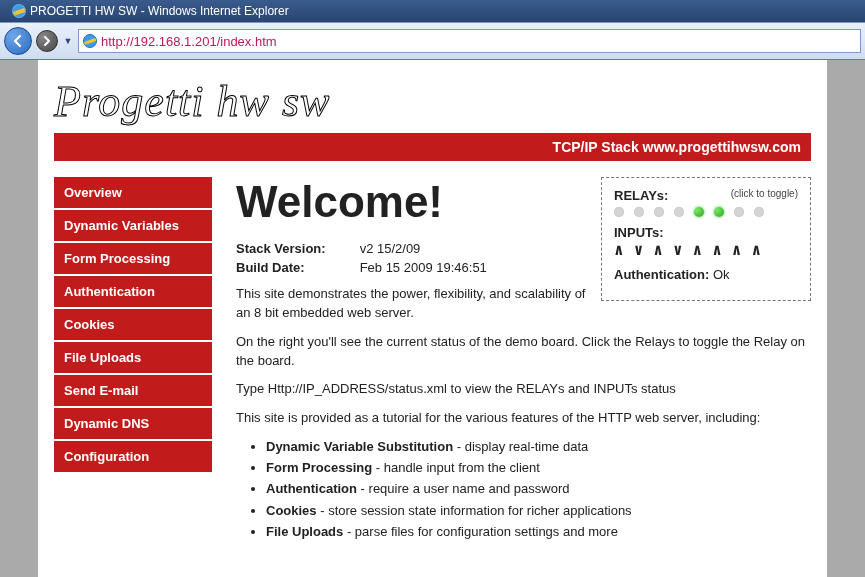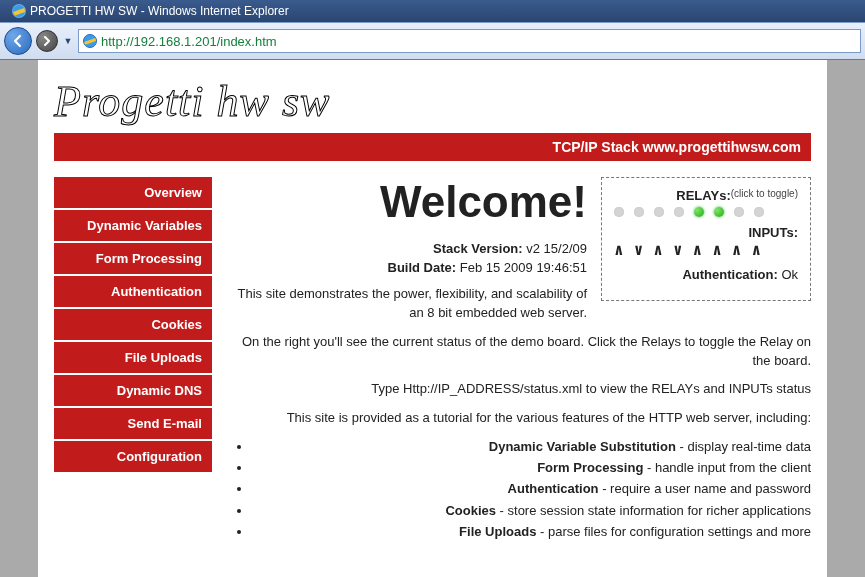--- a/index.html
+++ b/index.html
@@ -82,21 +82,21 @@
     .addr {
       flex: 1;
       height: 24px;
       background: white;
       border: 1px solid #7a9ac8;
       display: flex;
       align-items: center;
       padding: 0 4px;
       gap: 4px;
       font-size: 13px;
-      color: #15803d;
+      color: #be185d;
     }
     .addr .pg-icon {
       width: 14px; height: 14px;
       background: #3a9be8;
       border-radius: 50%;
       border: 1px solid #2a6ac0;
       position: relative;
       overflow: hidden;
     }
     .addr .pg-icon::after {
@@ -132,23 +132,22 @@
       background: #c21b1b;
       color: white;
       font-weight: bold;
       font-size: 14px;
       text-align: right;
       padding: 6px 10px;
       margin-bottom: 16px;
     }
     .layout {
       display: flex;
-      gap: 10px;
+      gap: 24px;
       align-items: flex-start;
-      text-align: right;
     }
     .menu {
       width: 158px;
       flex-shrink: 0;
     }
     .menu a {
       display: block;
       background: #c21b1b;
       color: white;
       font-weight: bold;
@@ -241,22 +240,22 @@
       <div class="redbar">TCP/IP Stack www.progettihwsw.com</div>
 
       <div class="layout">
         <nav class="menu">
           <a>Overview</a>
           <a>Dynamic Variables</a>
           <a>Form Processing</a>
           <a>Authentication</a>
           <a>Cookies</a>
           <a>File Uploads</a>
+          <a>Send E-mail</a>
           <a>Dynamic DNS</a>
-          <a>Send E-mail</a>
           <a>Configuration</a>
         </nav>
 
         <div class="content">
 
           <div class="status-box">
             <div class="row">
               <span class="hdr">RELAYs:</span>
               <span class="hint">(click to toggle)</span>
               <div class="leds" id="relay-leds">

